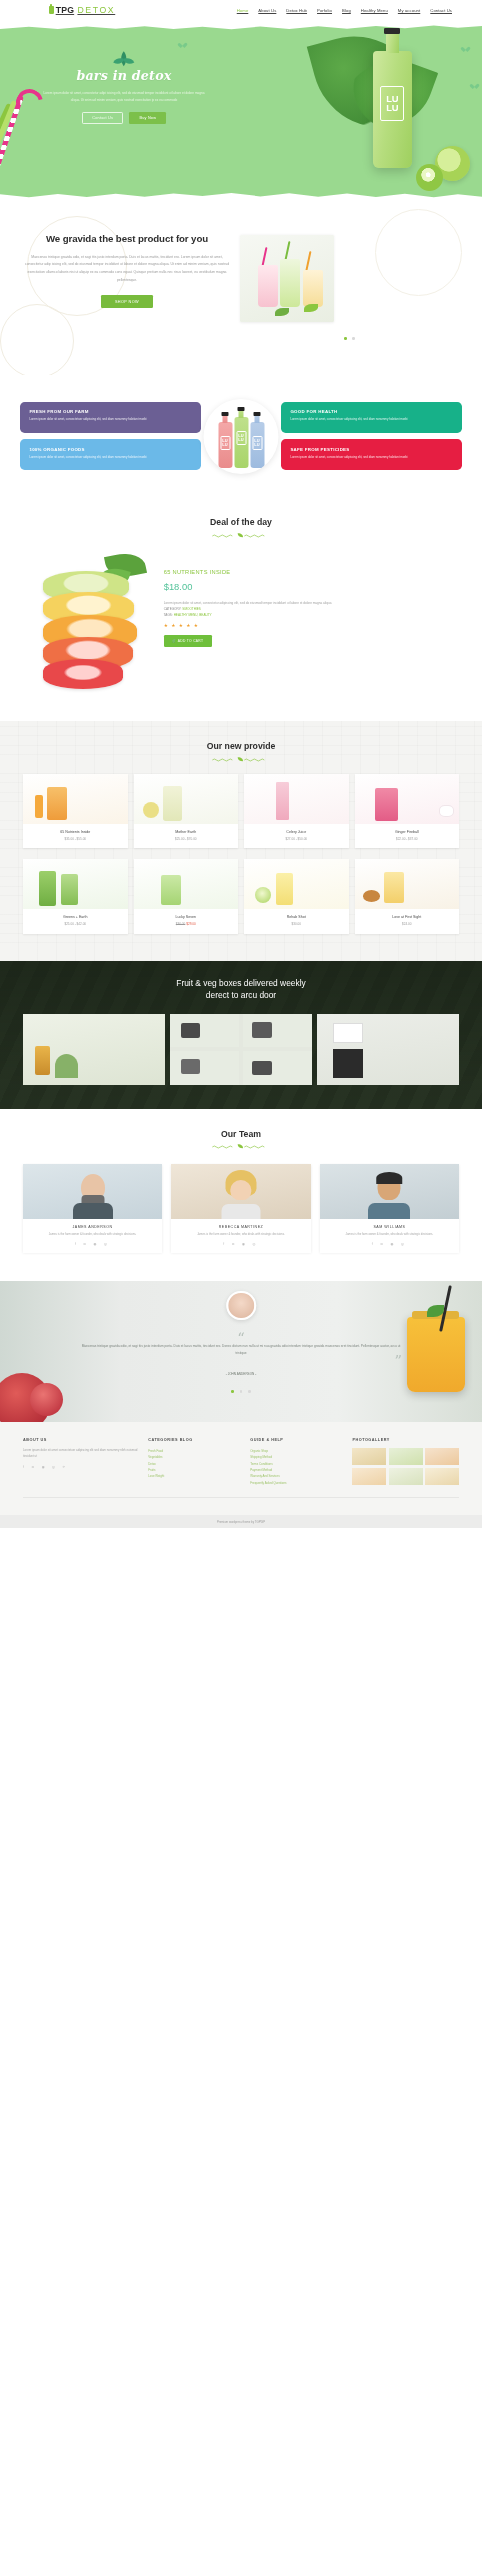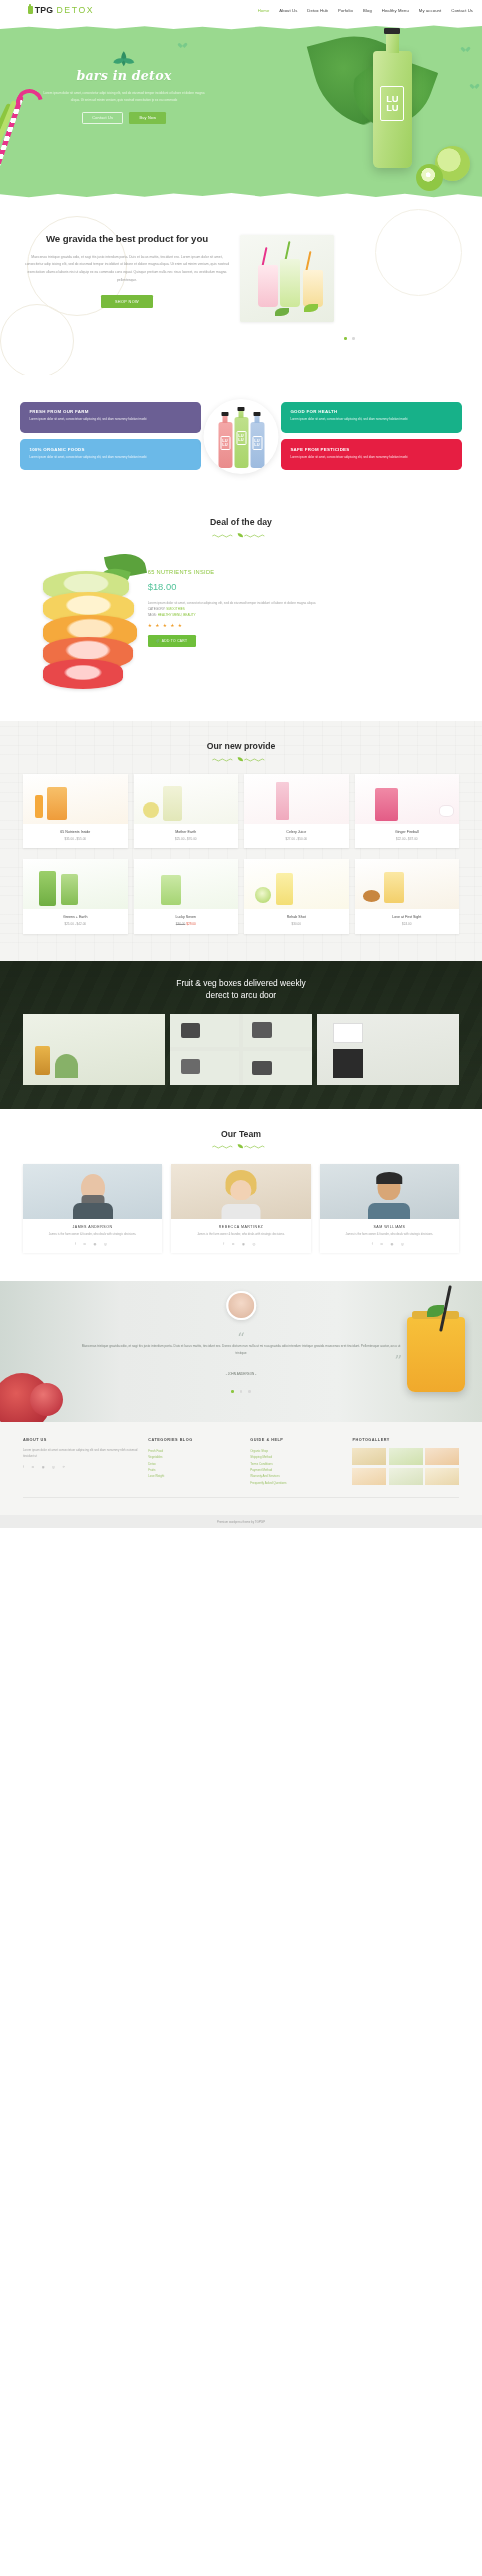--- a/index.html
+++ b/index.html
@@ -8,21 +8,21 @@
     font-family:"Liberation Sans", sans-serif;
     background:#ffffff;
     color:#444;
     -webkit-font-smoothing:antialiased;
   }
   .wrap { width:482px; position:relative; overflow:hidden; }
 
   
   .header {
     height:20px; display:flex; align-items:center;
-    padding:0 1px; background:#fff;
+    padding:0 22px; background:#fff;text-decoration:underline;
   }
   .logo { display:flex; align-items:baseline; gap:1.3px; margin-left:27px; }
   .logo-mark {
     width:4.7px; height:7.4px; background:#8cc63f; border-radius:0.7px 0.7px 1.3px 1.3px;
     position:relative; top:0.7px; margin-right:0.7px;
   }
   .logo-mark:after{
     content:""; position:absolute; top:-2px; left:1.3px; width:2px;height:2.7px;
     background:#8cc63f; border-radius:0.7px;
   }
@@ -177,21 +177,21 @@
   .mb-label{
     position:absolute; top:13.4px; left:2px; width:10px;height:14.7px;border:0.8px solid #fff;
     border-radius:1.3px; color:#fff;font-size:4px;font-weight:bold;text-align:center;line-height:.9;
     display:flex;flex-direction:column;justify-content:center;
   }
 
   
   .deal{ padding:16px 0 27px 0; background:#fff;}
   .deal-title{ font-size:8.7px; font-weight:bold; color:#2e2e2e; text-align:center;}
   .squiggle{ display:block; margin:4.7px auto 0 auto; width:60px; height:6.7px;}
-  .deal-inner{ display:flex; padding:14.7px 27px 0 27px; align-items:flex-start;}
+  .deal-inner{ display:flex; padding:14.7px 27px 0 27px; gap:16px; align-items:flex-start;}
   .fruit-stack{ width:114px; height:141px; position:relative; margin-left:6.7px;}
   .slice{ position:absolute; left:9.4px; border-radius:50%/40%; box-shadow:0 1.3px 3.3px rgba(0,0,0,.12);}
   .sl1{ top:17.4px; width:86px; height:31px; background:radial-gradient(ellipse at 50% 40%,#eaf3c8 0 35%,#cfe487 38% 100%);}
   .sl2{ top:39px; width:91px; height:33px; background:radial-gradient(ellipse at 50% 40%,#fff3cf 0 32%,#f5d25e 36% 100%);}
   .sl3{ top:62px; width:94px; height:35px; background:radial-gradient(ellipse at 50% 40%,#ffe7c0 0 30%,#f5a93c 36% 100%);}
   .sl4{ top:84px; width:90px; height:33px; background:radial-gradient(ellipse at 50% 40%,#ffd9d1 0 30%,#ef6f45 36% 100%);}
   .sl5{ top:106px; width:80px; height:29.5px; background:radial-gradient(ellipse at 50% 45%,#ffd0cf 0 28%,#e8484a 34% 100%);}
   .leafbig{ position:absolute; right:2.7px; top:0px; width:39px;height:24px;background:#5ba23c;border-radius:0 70% 0 70%; transform:rotate(-12deg);}
   .leafbig2{ position:absolute; right:19px; top:14.7px; width:28px;height:17.4px;background:#6fb84b;border-radius:70% 0 70% 0; transform:rotate(15deg);}
   .deal-right{ flex:1; padding-top:16px;}

